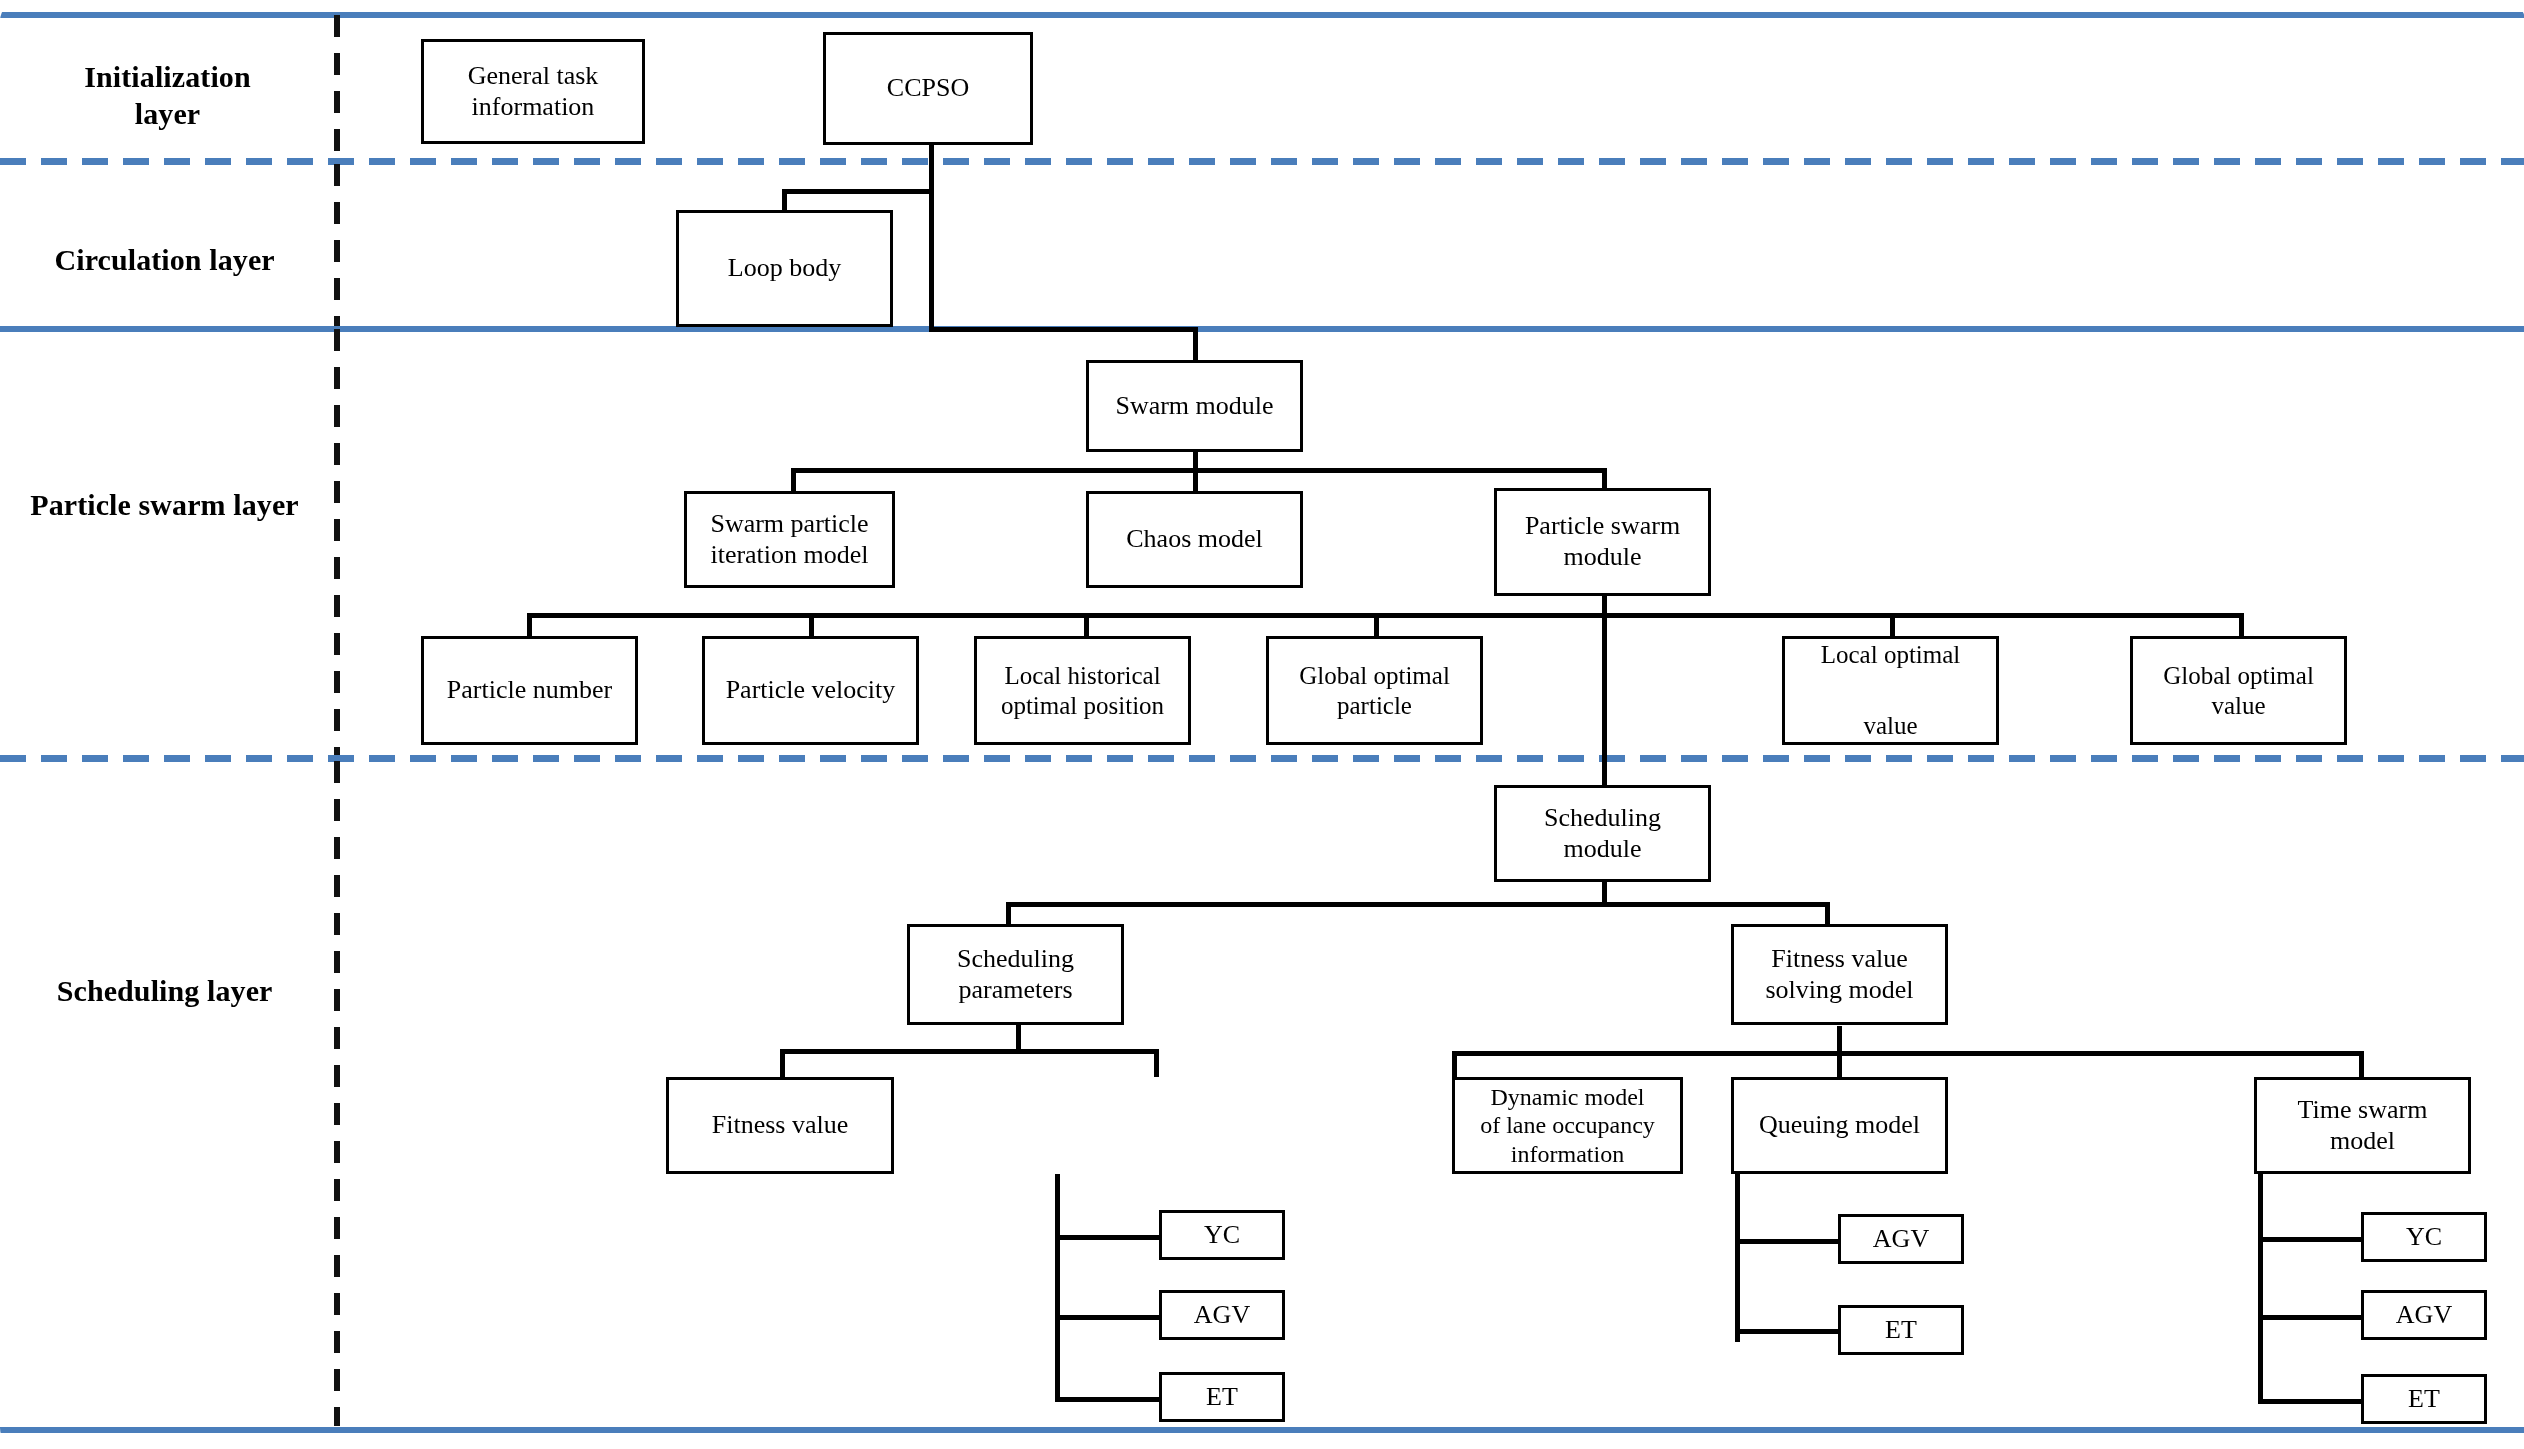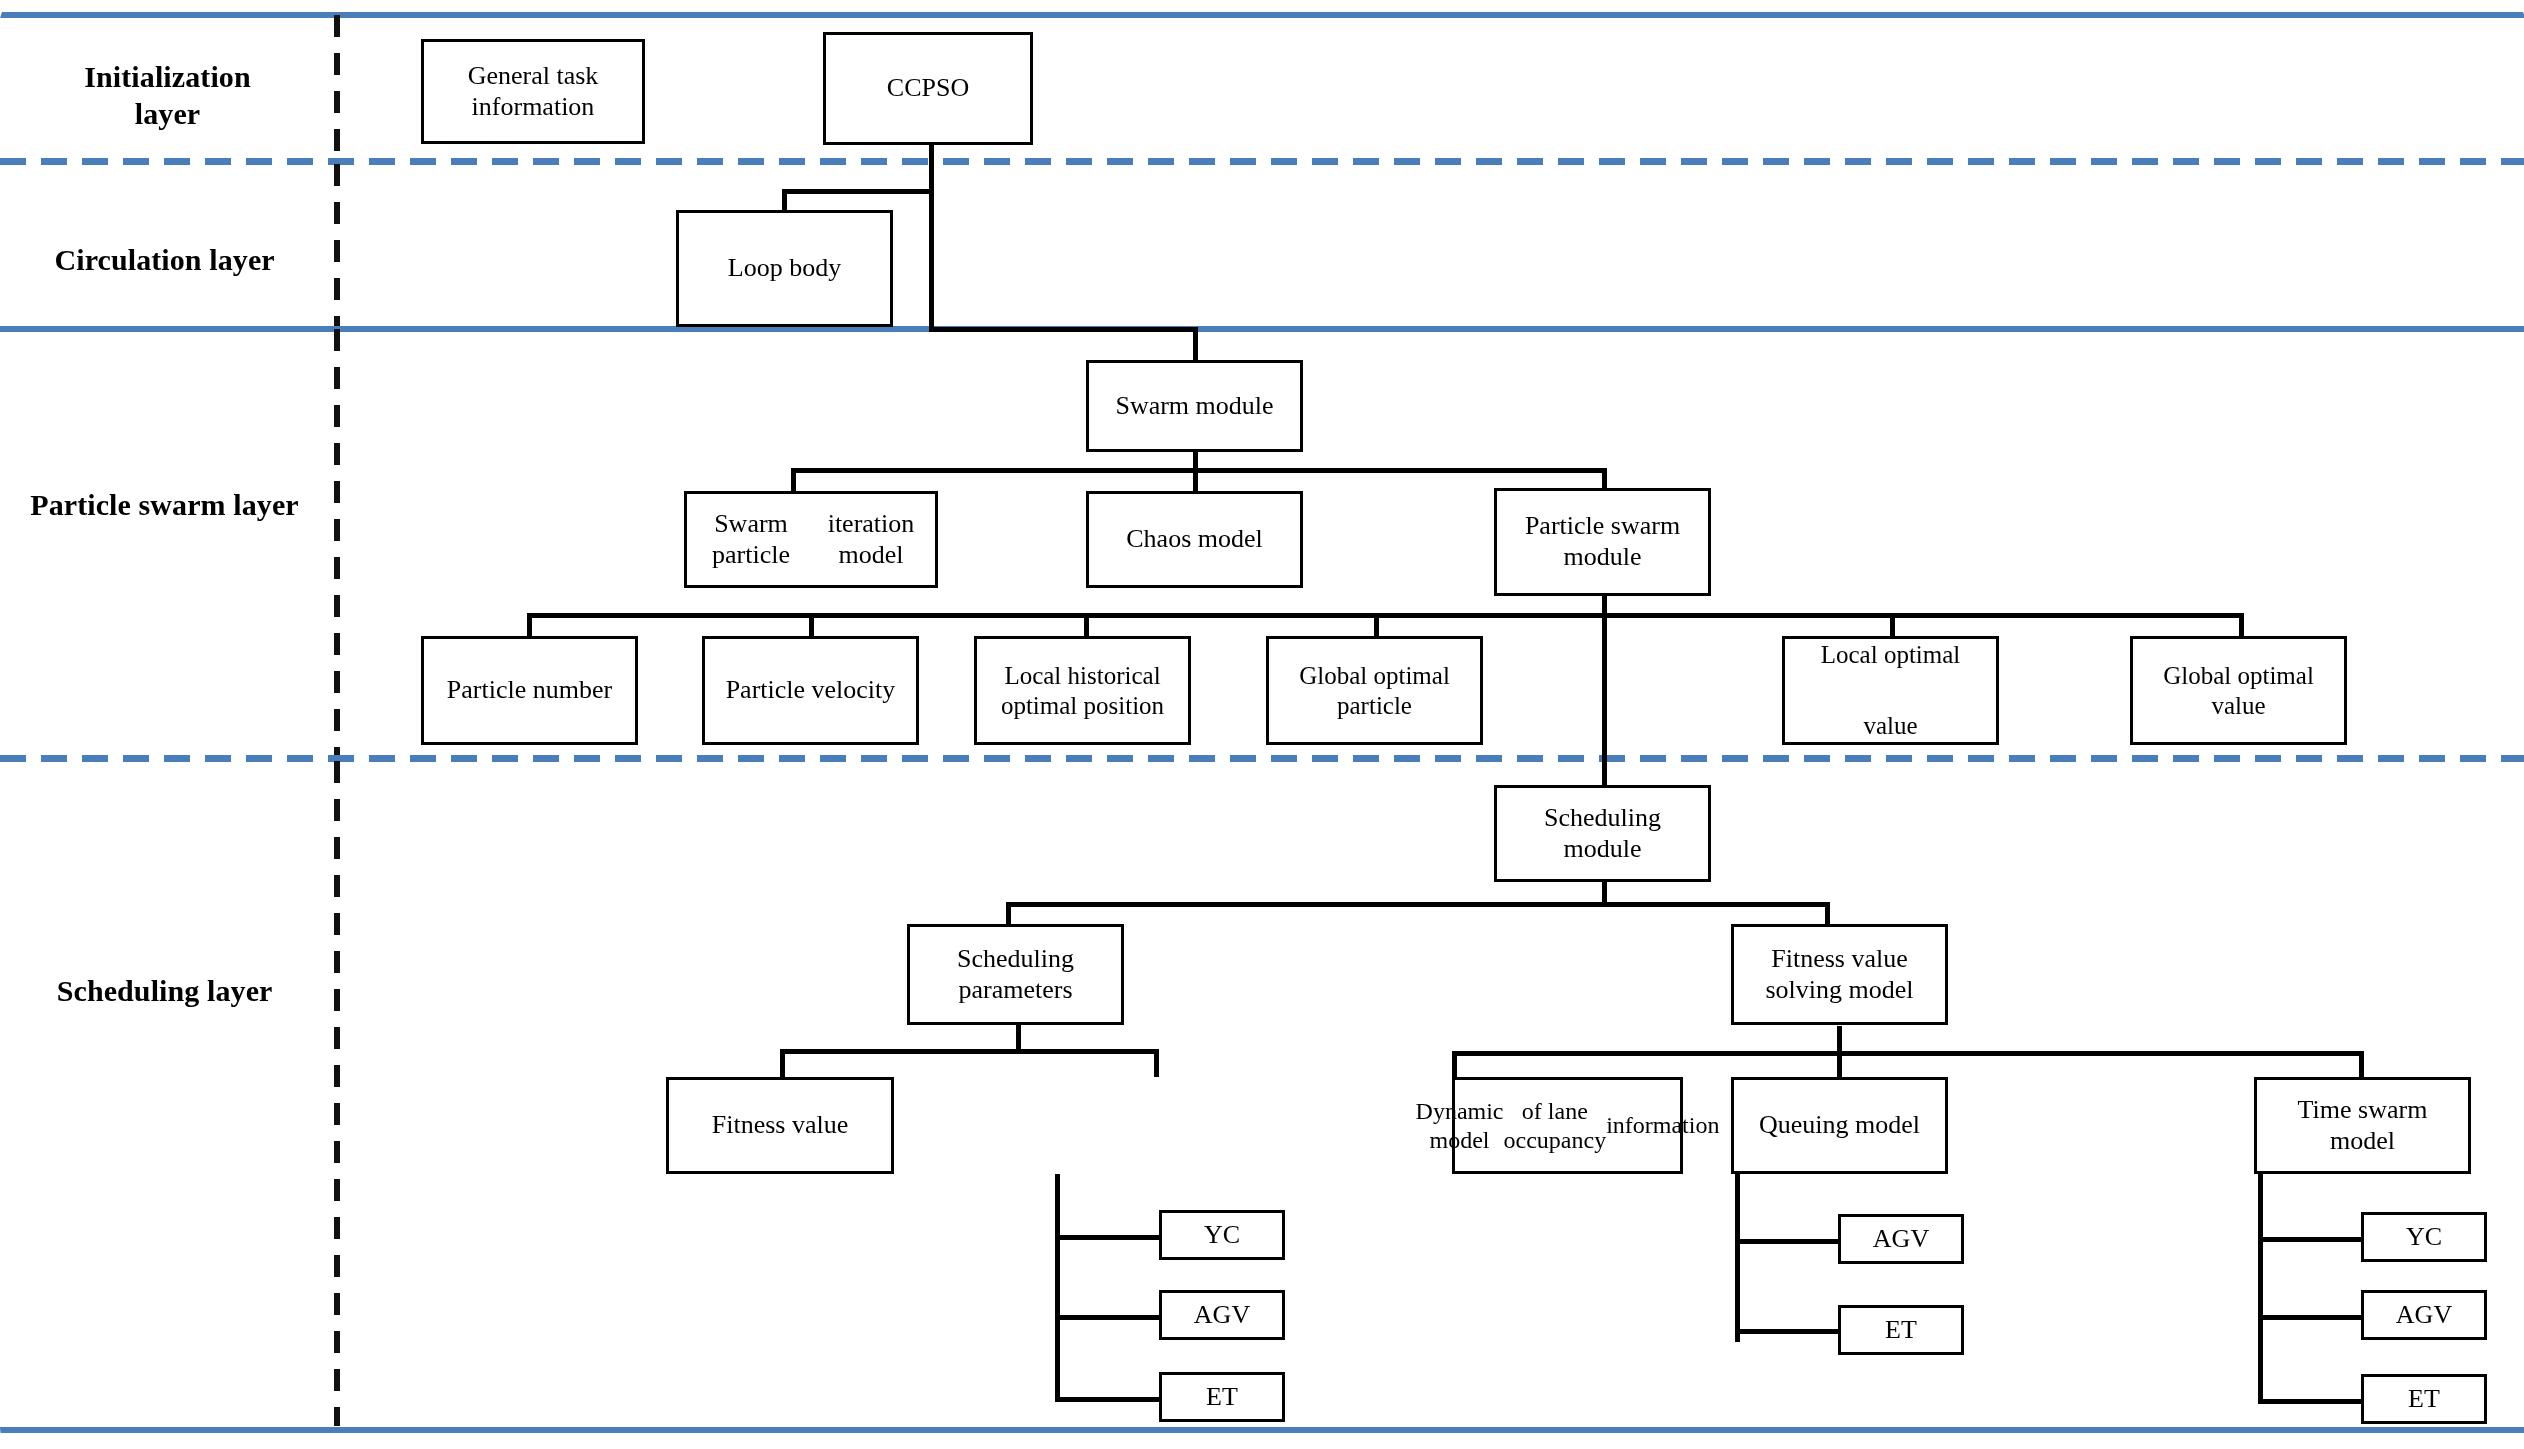--- a/index.html
+++ b/index.html
@@ -160,21 +160,21 @@
   </div>
 
   <div class="node" style="left:676px;top:210px;width:217px;height:117px;">
     <span>Loop body</span>
   </div>
 
   <div class="node" style="left:1086px;top:360px;width:217px;height:92px;">
     <span>Swarm module</span>
   </div>
 
-  <div class="node" style="left:684px;top:491px;width:254px;height:97px;flex-direction:row;">
+  <div class="node" style="left:684px;top:491px;width:211px;height:97px;flex-direction:column;">
     <div>Swarm particle</div>
     <div>iteration model</div>
   </div>
 
   <div class="node" style="left:1086px;top:491px;width:217px;height:97px;">
     <span>Chaos model</span>
   </div>
 
   <div class="node" style="left:1494px;top:488px;width:217px;height:108px;flex-direction:column;">
     <div>Particle swarm</div>
@@ -222,21 +222,21 @@
   <div class="node" style="left:1731px;top:924px;width:217px;height:101px;flex-direction:column;">
     <div>Fitness value</div>
     <div>solving model</div>
   </div>
 
   <div class="node" style="left:666px;top:1077px;width:228px;height:97px;">
     <span>Fitness value</span>
   </div>
 
 
-  <div class="node tiny" style="left:1452px;top:1077px;width:231px;height:97px;flex-direction:row;">
+  <div class="node tiny" style="left:1452px;top:1077px;width:231px;height:97px;flex-direction:column;">
     <div>Dynamic model</div>
     <div>of lane occupancy</div>
     <div>information</div>
   </div>
 
   <div class="node" style="left:1731px;top:1077px;width:217px;height:97px;">
     <span>Queuing model</span>
   </div>
 
   <div class="node" style="left:2254px;top:1077px;width:217px;height:97px;flex-direction:column;">

